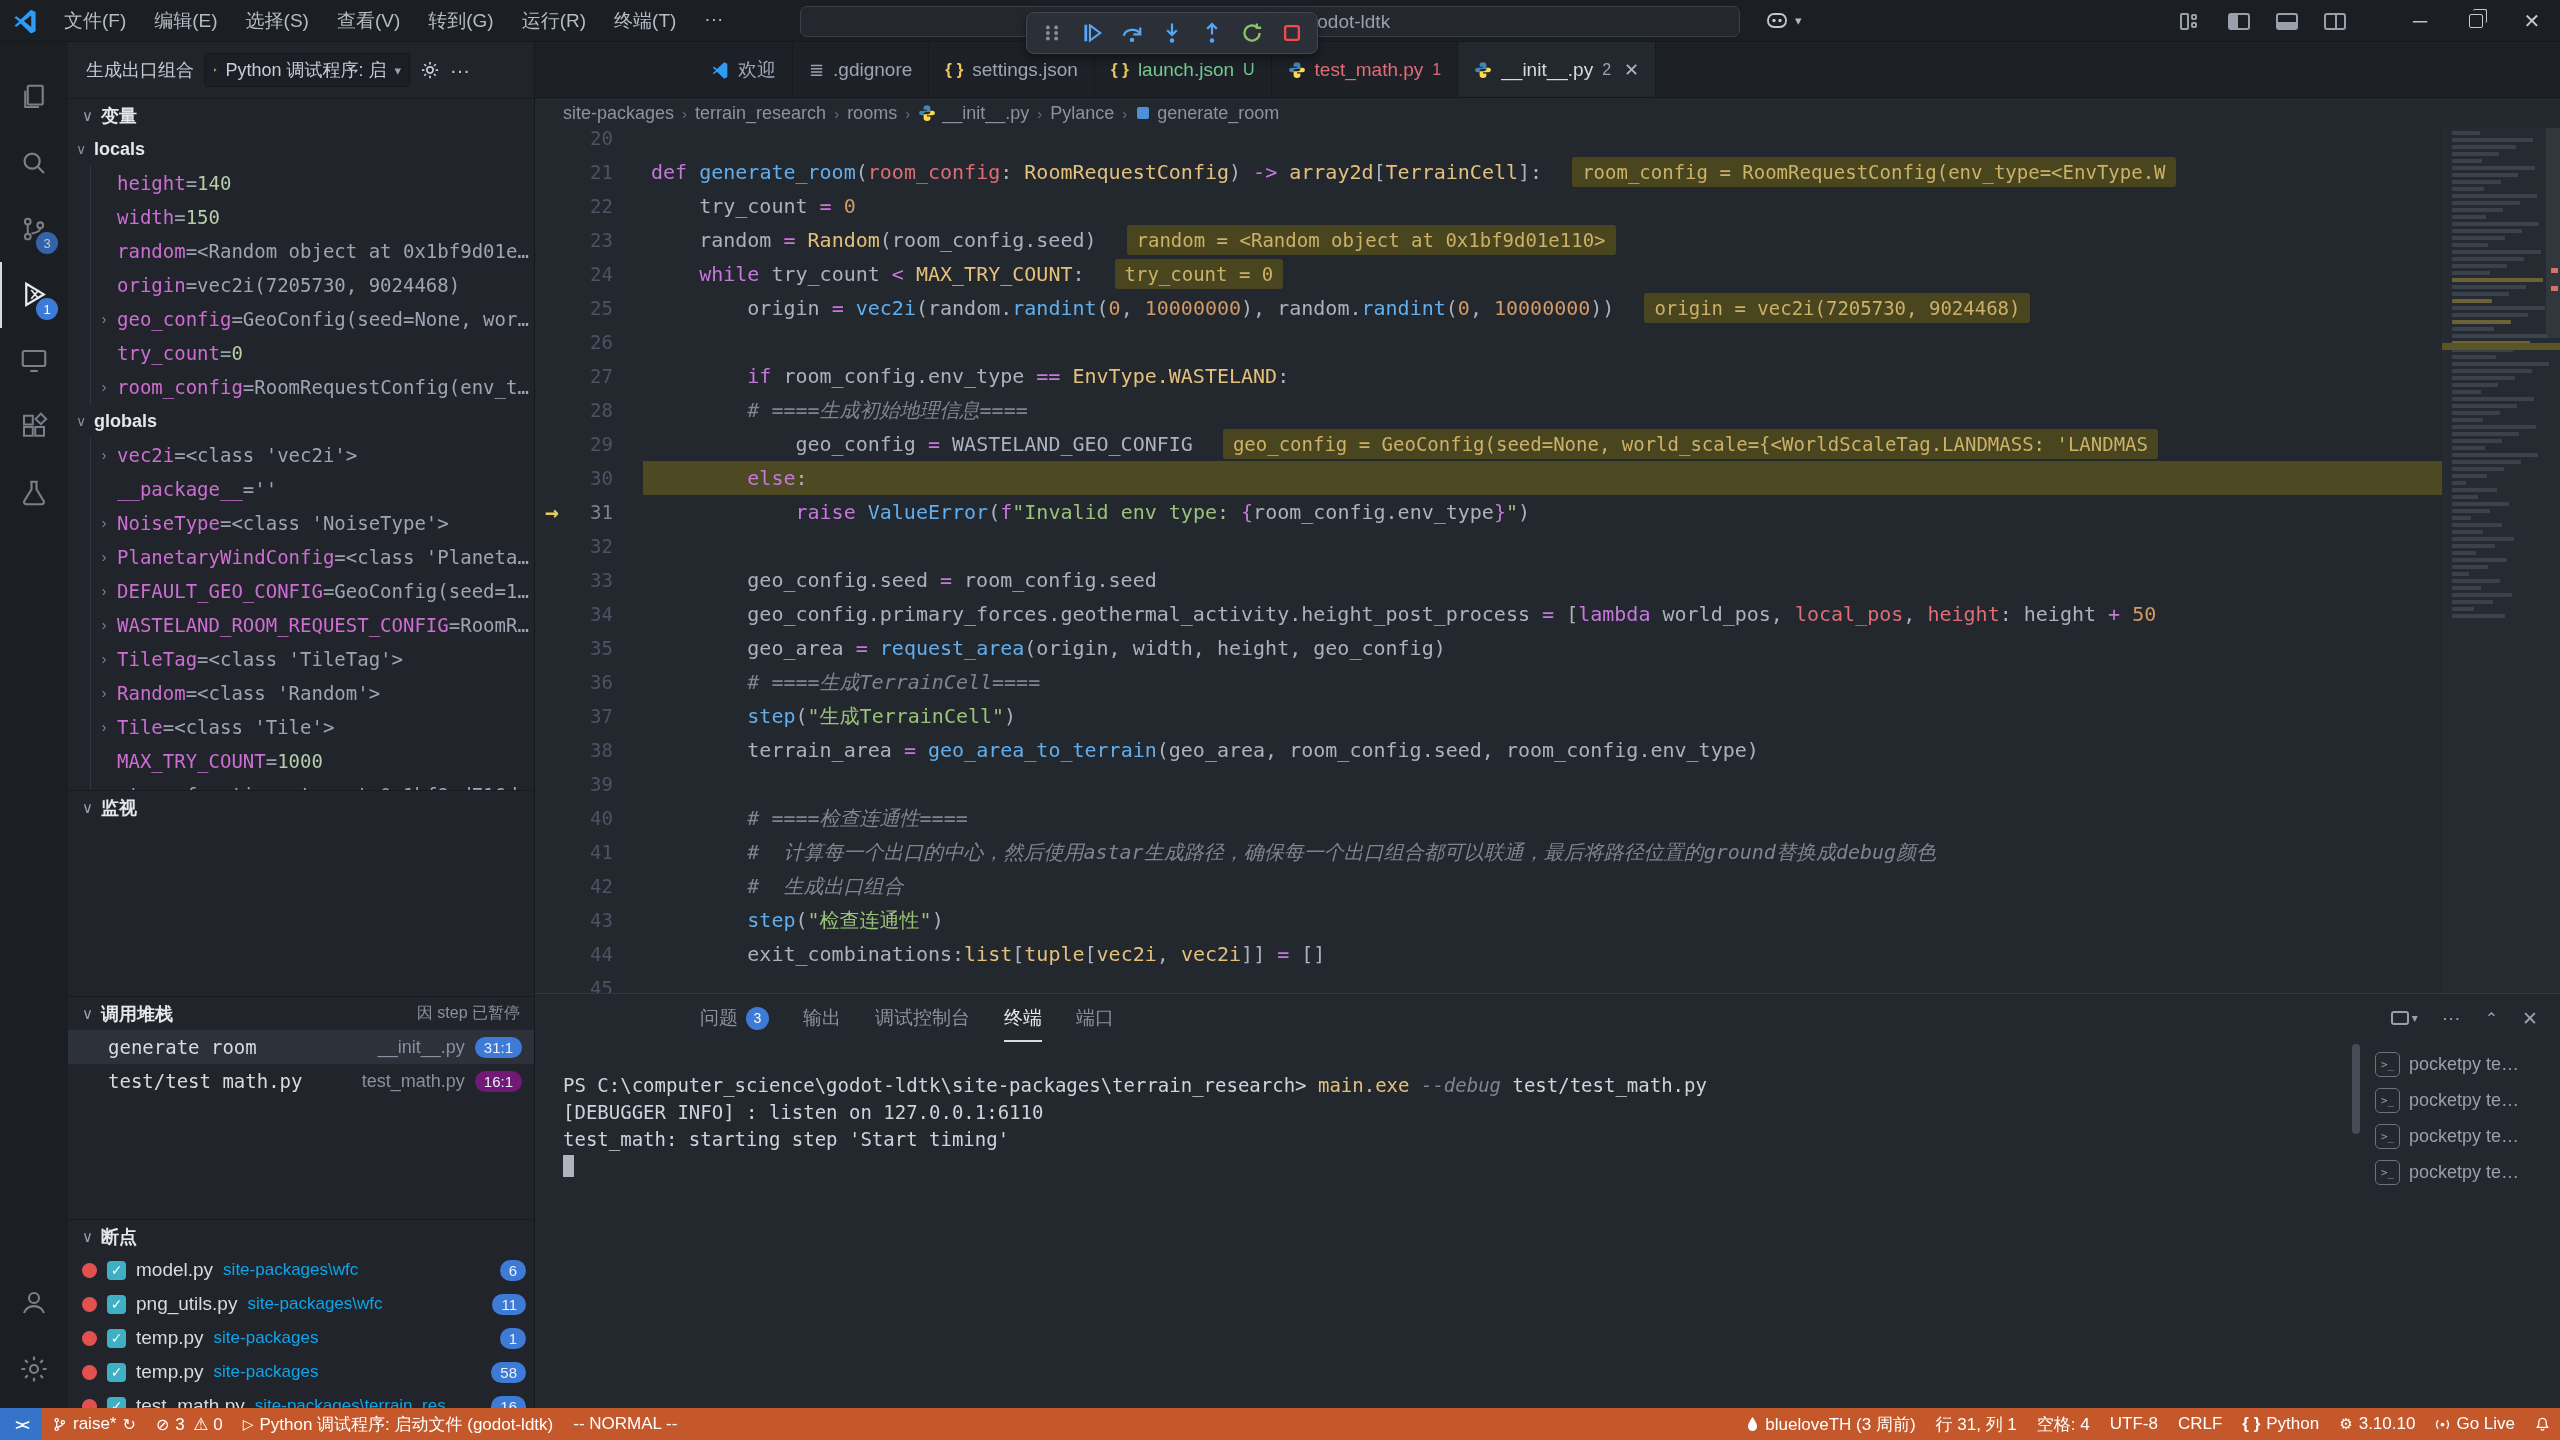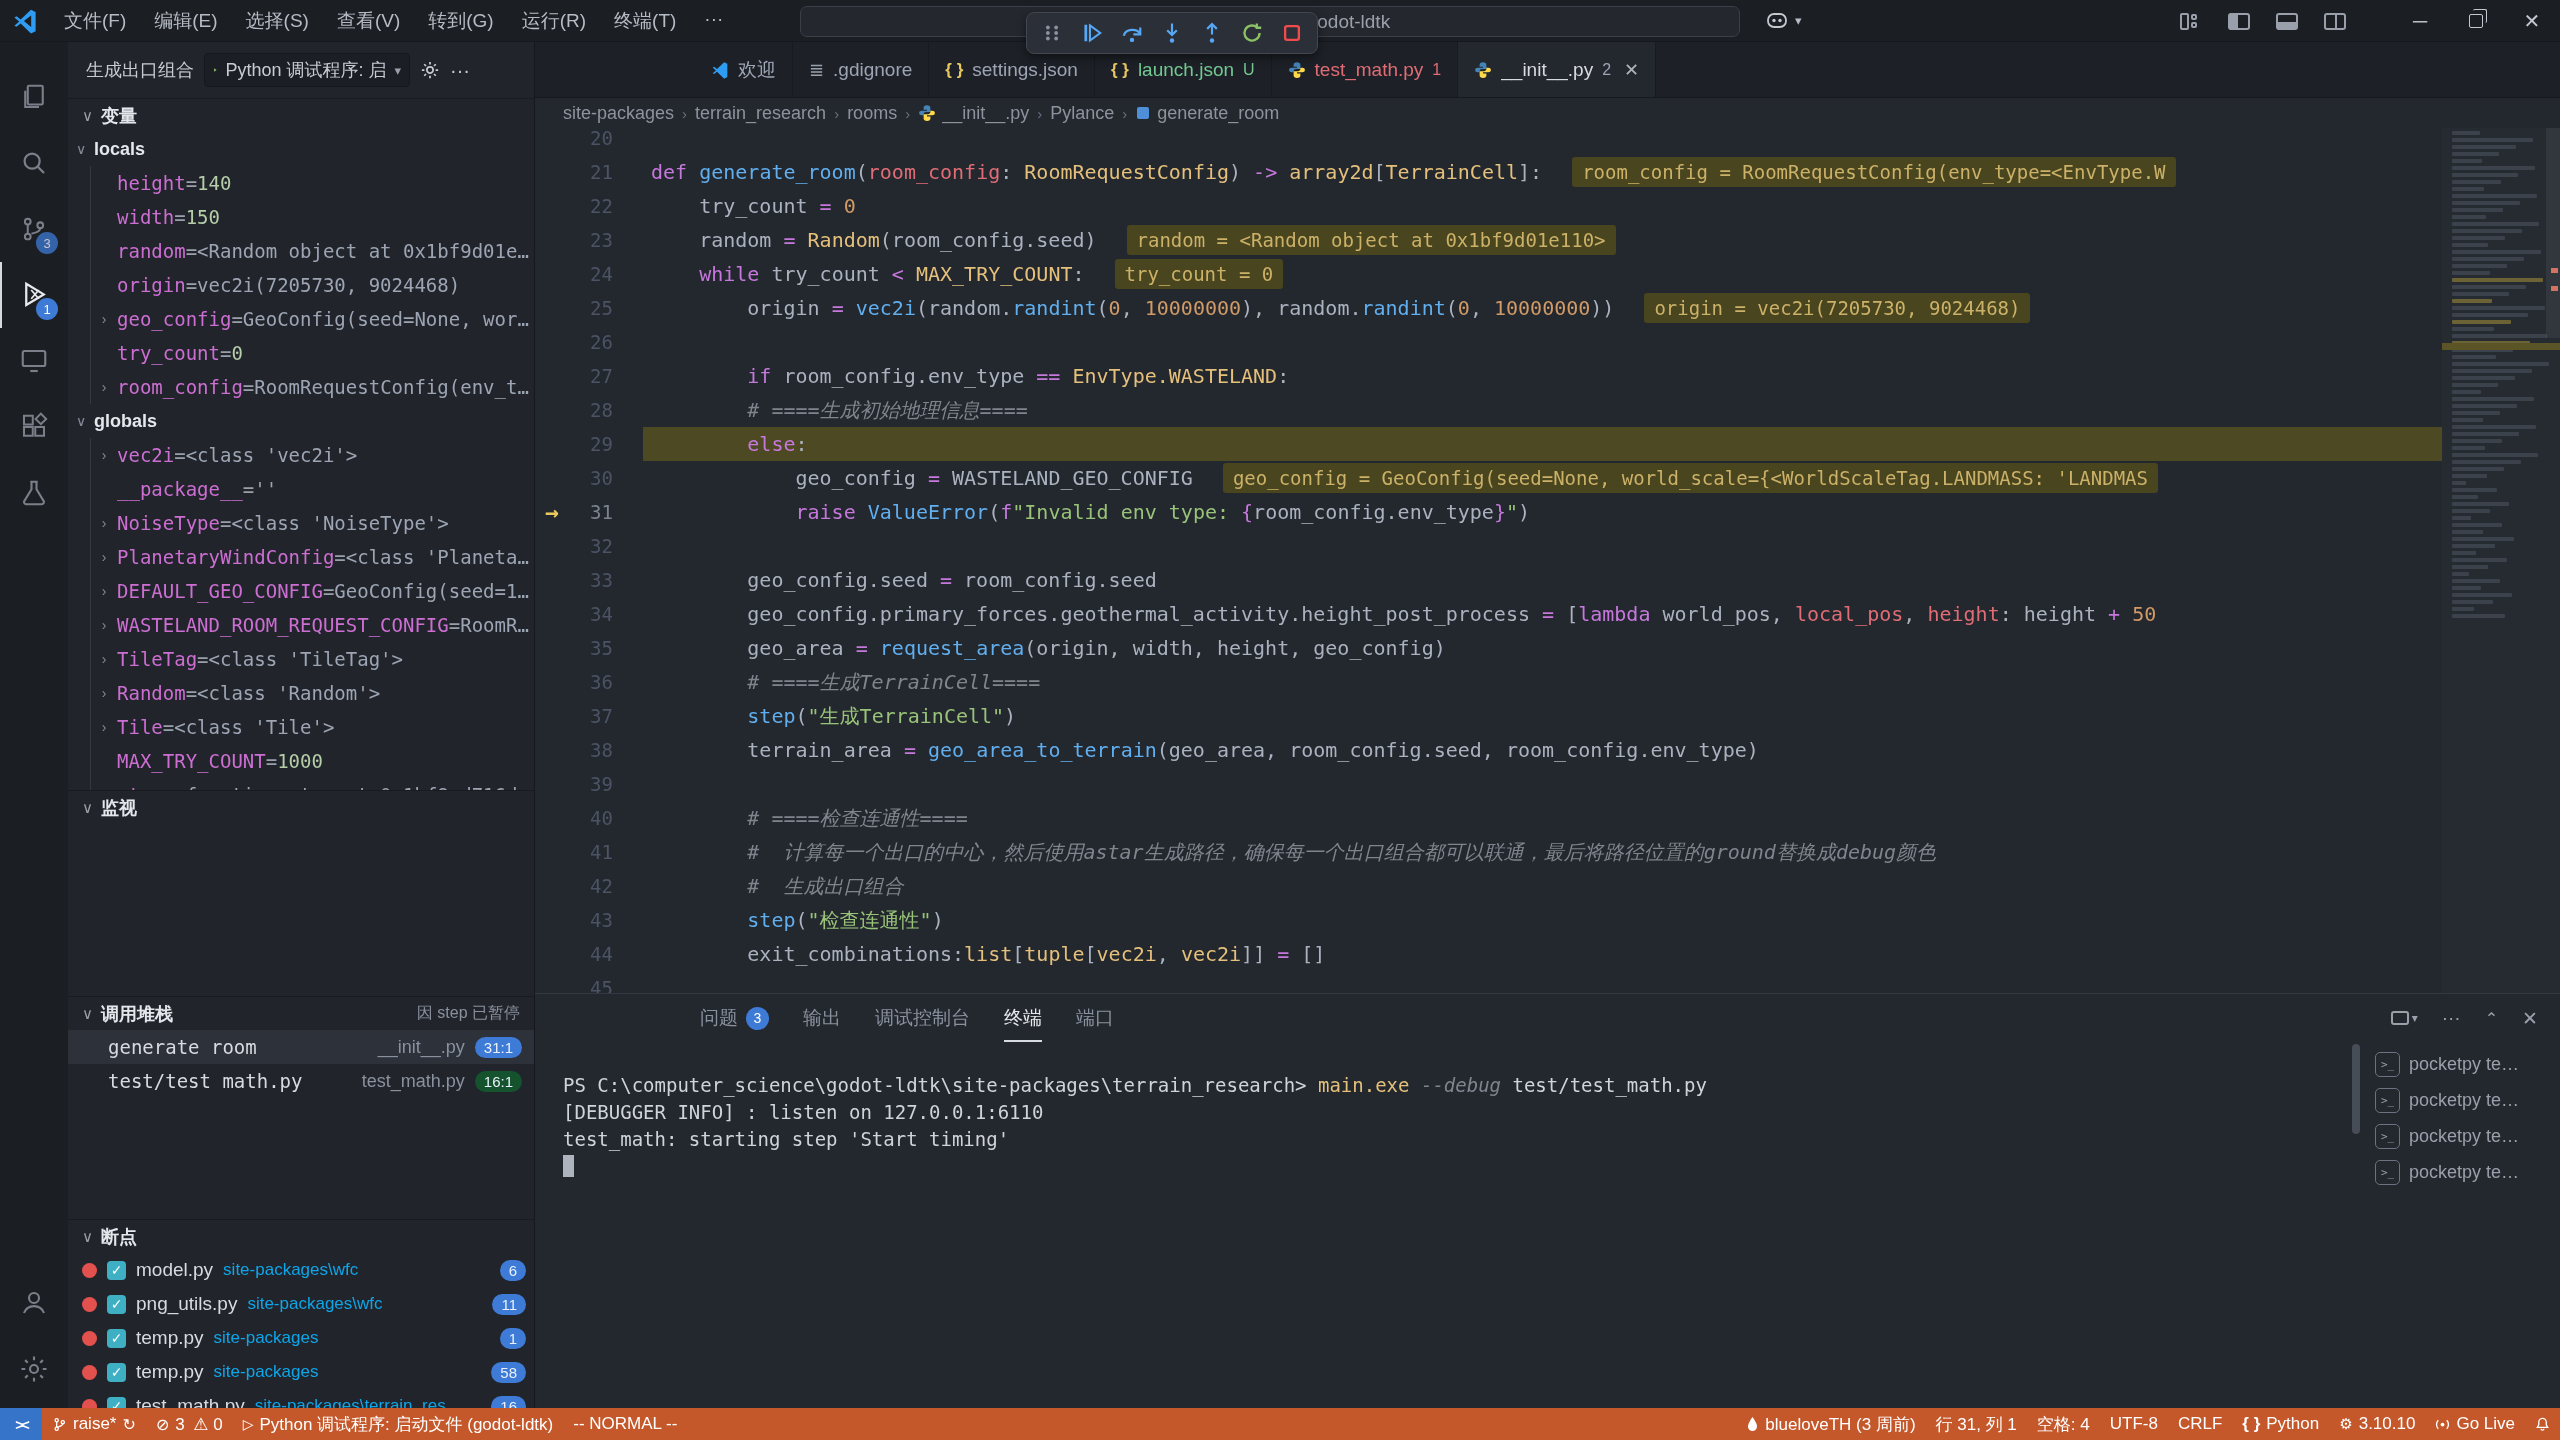--- a/index.html
+++ b/index.html
@@ -53,21 +53,21 @@
   .var-eq{color:#9aa0ab}
   .val-num{color:#b5cea8}
   .val-obj{color:#9da5b4}
   .watch-body{flex:none;height:172px;background:#21252b}
   .stack-list{flex:none}
   .frame{height:34px;display:flex;align-items:center;padding:0 12px 0 40px;gap:10px}
   .frame.sel{background:#2c313a}
   .frame-name{font-family:"DejaVu Sans Mono",monospace;font-size:19px;color:#d7dae0;flex:1;white-space:nowrap;overflow:hidden}
   .frame-file{color:#8a919e;font-size:18px}
   .pill{background:#3e7bd7;color:#eaf1fb;border-radius:12px;font-size:15px;padding:2px 9px;flex:none}
-  .pill.dim{background:#14532d}
+  .pill.dim{background:#701a75}
   .gap-empty{flex:none;height:121px}
   .bp-row{height:34px;display:flex;align-items:center;padding:0 8px 0 14px;gap:10px;white-space:nowrap;overflow:hidden}
   .bp-dot{width:15px;height:15px;border-radius:50%;background:#e3514f;flex:none}
   .bp-check{width:19px;height:19px;border-radius:4px;background:#3fb0c4;color:#fff;font-size:14px;display:flex;align-items:center;justify-content:center;flex:none}
   .bp-file{color:#d7dae0;font-size:19px}
   .bp-dir{color:#0ea5e9;font-size:17px}
   .bp-row .pill{margin-left:auto}
 
   
   .editor-group{flex:1;display:flex;flex-direction:column;min-width:0}
@@ -608,22 +608,22 @@
       <div class="lines" id="codelines">
           <div class="line" style="padding-left: 8px;"></div>
           <div class="line" style="padding-left: 8px;"><span class="tk-k">def </span><span class="tk-f">generate_room</span><span class="tk-p">(</span><span class="tk-r">room_config</span><span class="tk-p">: </span><span class="tk-c">RoomRequestConfig</span><span class="tk-p">) </span><span class="tk-o">-&gt; </span><span class="tk-c">array2d</span><span class="tk-p">[</span><span class="tk-c">TerrainCell</span><span class="tk-p">]:</span><span class="hint">room_config = RoomRequestConfig(env_type=&lt;EnvType.W</span></div>
           <div class="line" style="padding-left: 8px;"><span class="tk-p">    try_count </span><span class="tk-o">= </span><span class="tk-n">0</span></div>
           <div class="line" style="padding-left: 8px;"><span class="tk-p">    random </span><span class="tk-o">= </span><span class="tk-c">Random</span><span class="tk-p">(room_config.seed)</span><span class="hint">random = &lt;Random object at 0x1bf9d01e110&gt;</span></div>
           <div class="line" style="padding-left: 8px;"><span class="tk-k">    while </span><span class="tk-p">try_count </span><span class="tk-o">&lt; </span><span class="tk-c">MAX_TRY_COUNT</span><span class="tk-p">:</span><span class="hint">try_count = 0</span></div>
           <div class="line" style="padding-left: 8px;"><span class="tk-p">        origin </span><span class="tk-o">= </span><span class="tk-f">vec2i</span><span class="tk-p">(random.</span><span class="tk-f">randint</span><span class="tk-p">(</span><span class="tk-n">0</span><span class="tk-p">, </span><span class="tk-n">10000000</span><span class="tk-p">), random.</span><span class="tk-f">randint</span><span class="tk-p">(</span><span class="tk-n">0</span><span class="tk-p">, </span><span class="tk-n">10000000</span><span class="tk-p">))</span><span class="hint">origin = vec2i(7205730, 9024468)</span></div>
           <div class="line" style="padding-left: 8px;"></div>
           <div class="line" style="padding-left: 8px;"><span class="tk-k">        if </span><span class="tk-p">room_config.env_type </span><span class="tk-o">== </span><span class="tk-c">EnvType.WASTELAND</span><span class="tk-p">:</span></div>
           <div class="line" style="padding-left: 8px;"><span class="tk-m">        # ====生成初始地理信息====</span></div>
+          <div class="line" style="padding-left: 8px;"><span class="tk-p">            geo_config </span><span class="tk-o">= </span><span class="tk-p">WASTELAND_GEO_CONFIG</span><span class="hint">geo_config = GeoConfig(seed=None, world_scale={&lt;WorldScaleTag.LANDMASS: 'LANDMAS</span></div>
           <div class="line cur" style="padding-left: 8px;"><span class="tk-k">        else</span><span class="tk-p">:</span></div>
-          <div class="line" style="padding-left: 8px;"><span class="tk-p">            geo_config </span><span class="tk-o">= </span><span class="tk-p">WASTELAND_GEO_CONFIG</span><span class="hint">geo_config = GeoConfig(seed=None, world_scale={&lt;WorldScaleTag.LANDMASS: 'LANDMAS</span></div>
           <div class="line" style="padding-left: 8px;"><span class="tk-k">            raise </span><span class="tk-f">ValueError</span><span class="tk-p">(</span><span class="tk-k">f</span><span class="tk-s">"Invalid env type: </span><span class="tk-o">{</span><span class="tk-p">room_config.env_type</span><span class="tk-o">}</span><span class="tk-s">"</span><span class="tk-p">)</span></div>
           <div class="line" style="padding-left: 8px;"></div>
           <div class="line" style="padding-left: 8px;"><span class="tk-p">        geo_config.seed </span><span class="tk-o">= </span><span class="tk-p">room_config.seed</span></div>
           <div class="line" style="padding-left: 8px;"><span class="tk-p">        geo_config.primary_forces.geothermal_activity.height_post_process </span><span class="tk-o">= </span><span class="tk-p">[</span><span class="tk-k">lambda </span><span class="tk-p">world_pos</span><span class="tk-p">, </span><span class="tk-r">local_pos</span><span class="tk-p">, </span><span class="tk-r">height</span><span class="tk-p">: height </span><span class="tk-o">+ </span><span class="tk-n">50</span></div>
           <div class="line" style="padding-left: 8px;"><span class="tk-p">        geo_area </span><span class="tk-o">= </span><span class="tk-f">request_area</span><span class="tk-p">(origin, width, height, geo_config)</span></div>
           <div class="line" style="padding-left: 8px;"><span class="tk-m">        # ====生成TerrainCell====</span></div>
           <div class="line" style="padding-left: 8px;"><span class="tk-p">        </span><span class="tk-f">step</span><span class="tk-p">(</span><span class="tk-s">"生成TerrainCell"</span><span class="tk-p">)</span></div>
           <div class="line" style="padding-left: 8px;"><span class="tk-p">        terrain_area </span><span class="tk-o">= </span><span class="tk-f">geo_area_to_terrain</span><span class="tk-p">(geo_area, room_config.seed, room_config.env_type)</span></div>
           <div class="line" style="padding-left: 8px;"></div>
           <div class="line" style="padding-left: 8px;"><span class="tk-m">        # ====检查连通性====</span></div>

